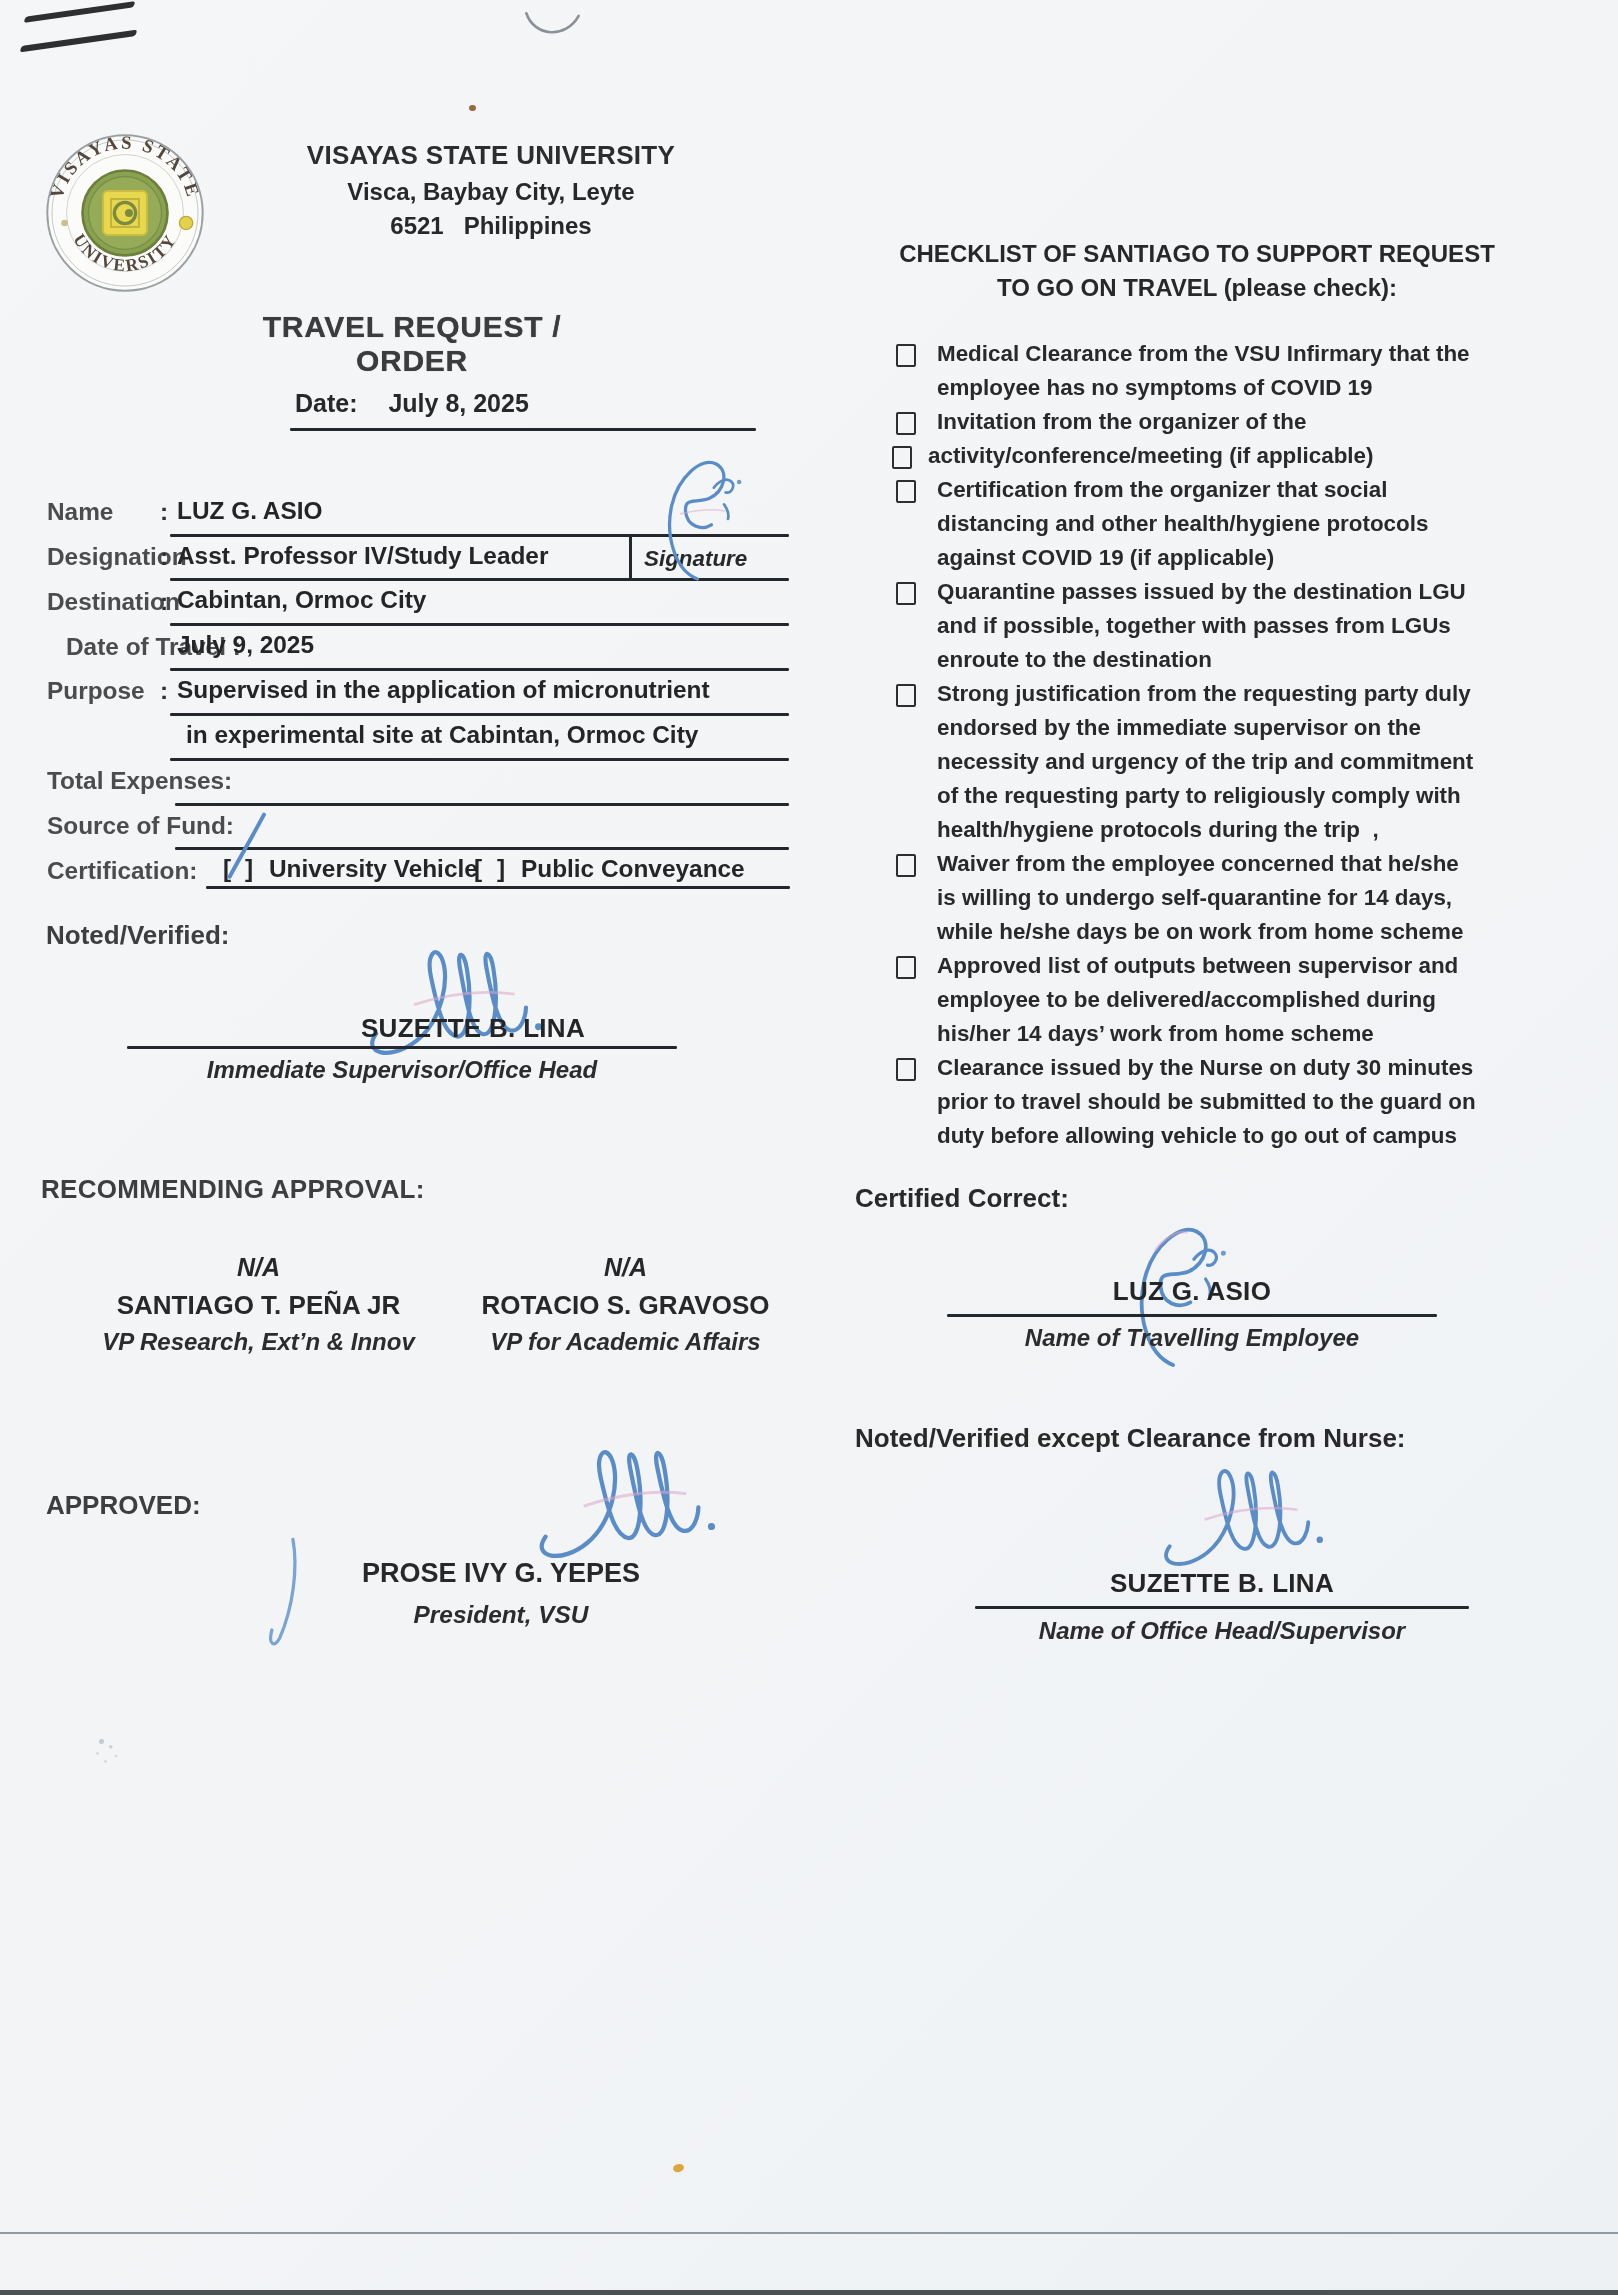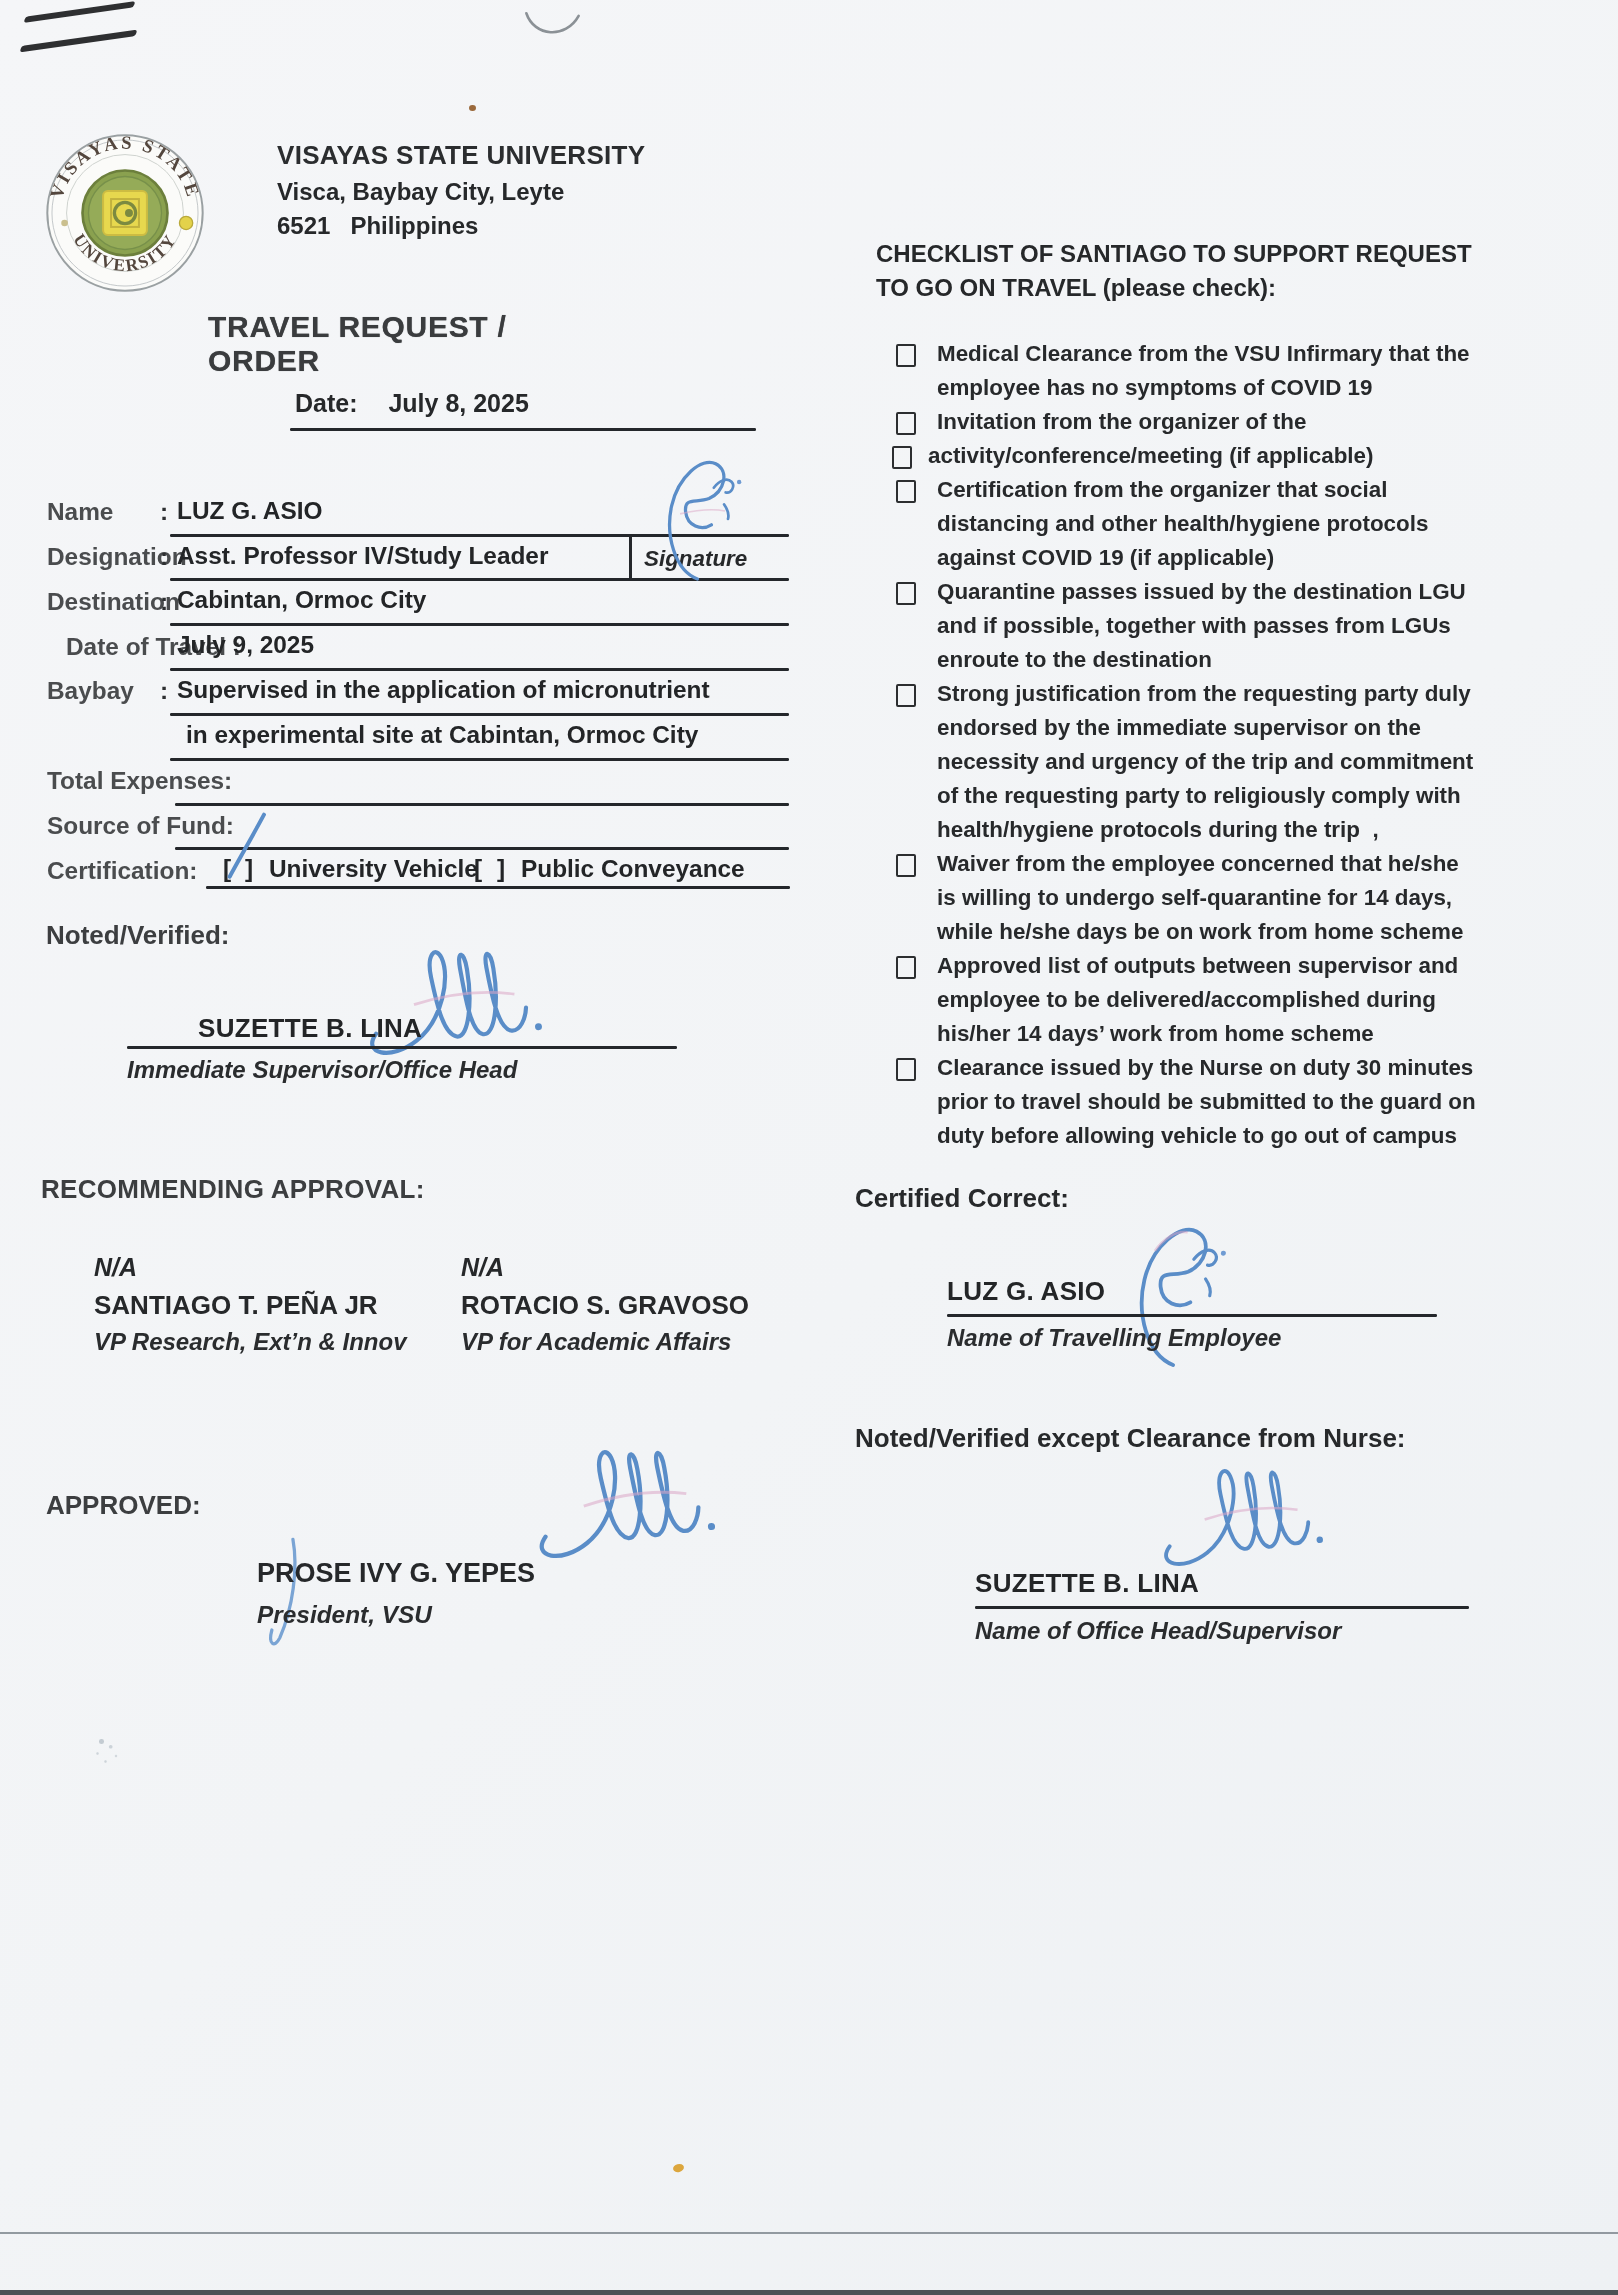--- a/index.html
+++ b/index.html
@@ -7,21 +7,21 @@
     position:relative;
     width:1619px;height:2295px;
     background:linear-gradient(135deg,#f5f6f8 0%,#f2f4f6 55%,#eef1f4 100%);
     font-family:"Liberation Sans", sans-serif;
     color:#26282a;
     overflow:hidden;
   }
   .abs{position:absolute;}
   .b{font-weight:700;}
   .i{font-style:italic;}
-  .ctr{text-align:left;}
+  .ctr{text-align:center;}
   .nw{white-space:nowrap;}
   .ul{position:absolute;height:2.6px;background:#24272b;border-radius:1.3px;}
   .lbl{font-size:24.4px;font-weight:700;color:#2d2f31;white-space:nowrap;}
   .val{font-size:24.4px;font-weight:700;color:#232527;white-space:nowrap;}
   .hdg{font-size:26px;font-weight:700;color:#27292b;white-space:nowrap;}
   .role{font-size:24px;font-weight:700;font-style:italic;color:#2a2c2e;}
   .nm{font-size:26px;font-weight:700;color:#232527;letter-spacing:0.3px;}
   
   #checklist-body{position:absolute;left:887px;top:337px;width:659px;}
   .chk-item{position:relative;padding-left:50px;}
@@ -107,21 +107,21 @@
 
   <div class="abs lbl" style="left:47px;top:588px;color:#4a4c4e;">Destination</div>
   <div class="abs lbl" style="left:160px;top:588px;">:</div>
   <div class="abs val" style="left:177px;top:586px;">Cabintan, Ormoc City</div>
   <div class="ul" style="left:170px;top:623px;width:619px;"></div>
 
   <div class="abs lbl" style="left:47px;top:633px;color:#4a4c4e;margin-left:19px;">Date of Travel :</div>
   <div class="abs val" style="left:177px;top:631px;">July 9, 2025</div>
   <div class="ul" style="left:170px;top:668px;width:619px;"></div>
 
-  <div class="abs lbl" style="left:47px;top:677px;color:#4a4c4e;">Baybay</div>
+  <div class="abs lbl" style="left:47px;top:677px;color:#4a4c4e;">Purpose</div>
   <div class="abs lbl" style="left:160px;top:677px;">:</div>
   <div class="abs val" style="left:177px;top:676px;">Supervised in the application of micronutrient</div>
   <div class="ul" style="left:170px;top:713px;width:619px;"></div>
   <div class="abs val" style="left:186px;top:721px;">in experimental site at Cabintan, Ormoc City</div>
   <div class="ul" style="left:170px;top:758px;width:619px;"></div>
 
   <div class="abs lbl" style="left:47px;top:767px;color:#4a4c4e;">Total Expenses:</div>
   <div class="ul" style="left:175px;top:803px;width:614px;"></div>
 
   <div class="abs lbl" style="left:47px;top:812px;color:#4a4c4e;">Source of Fund:</div>

